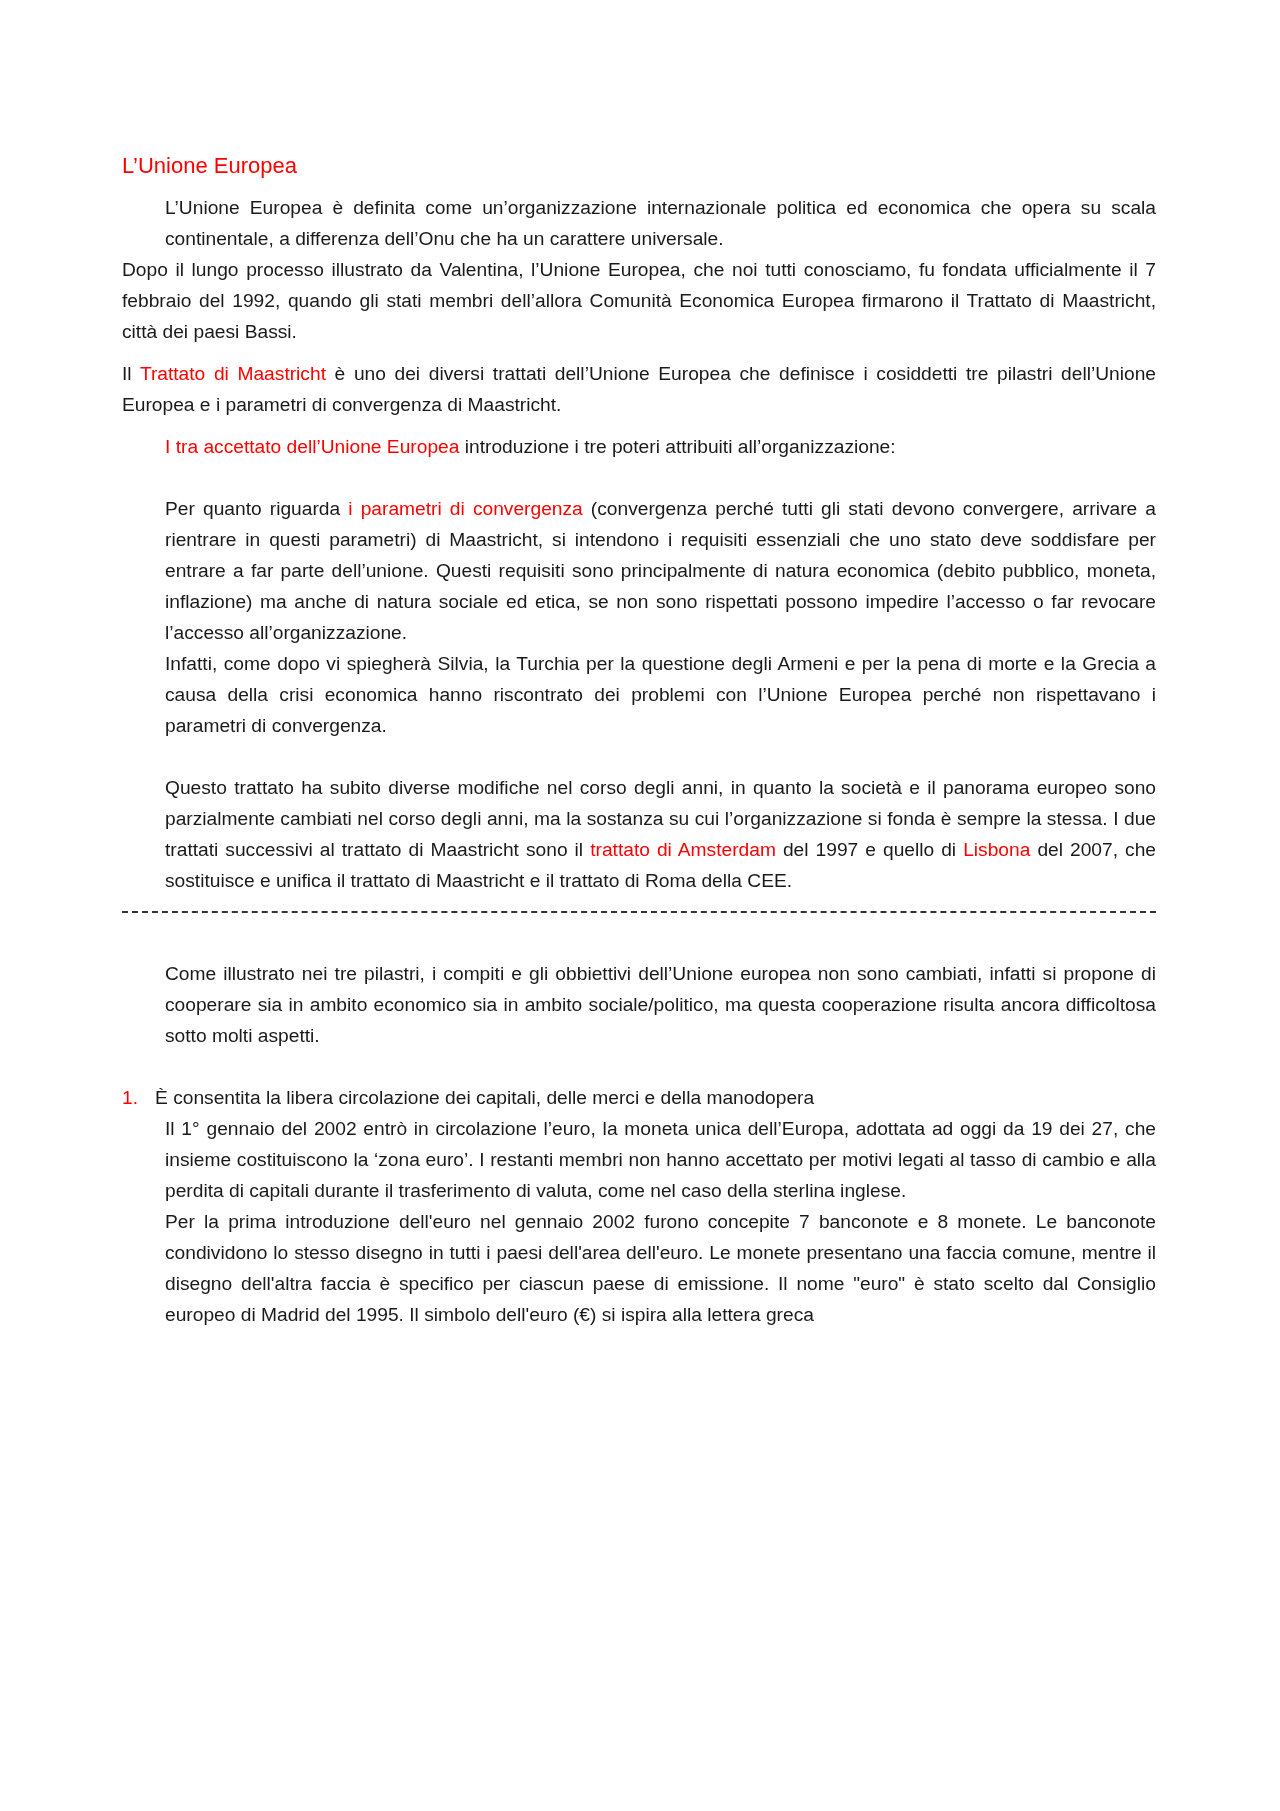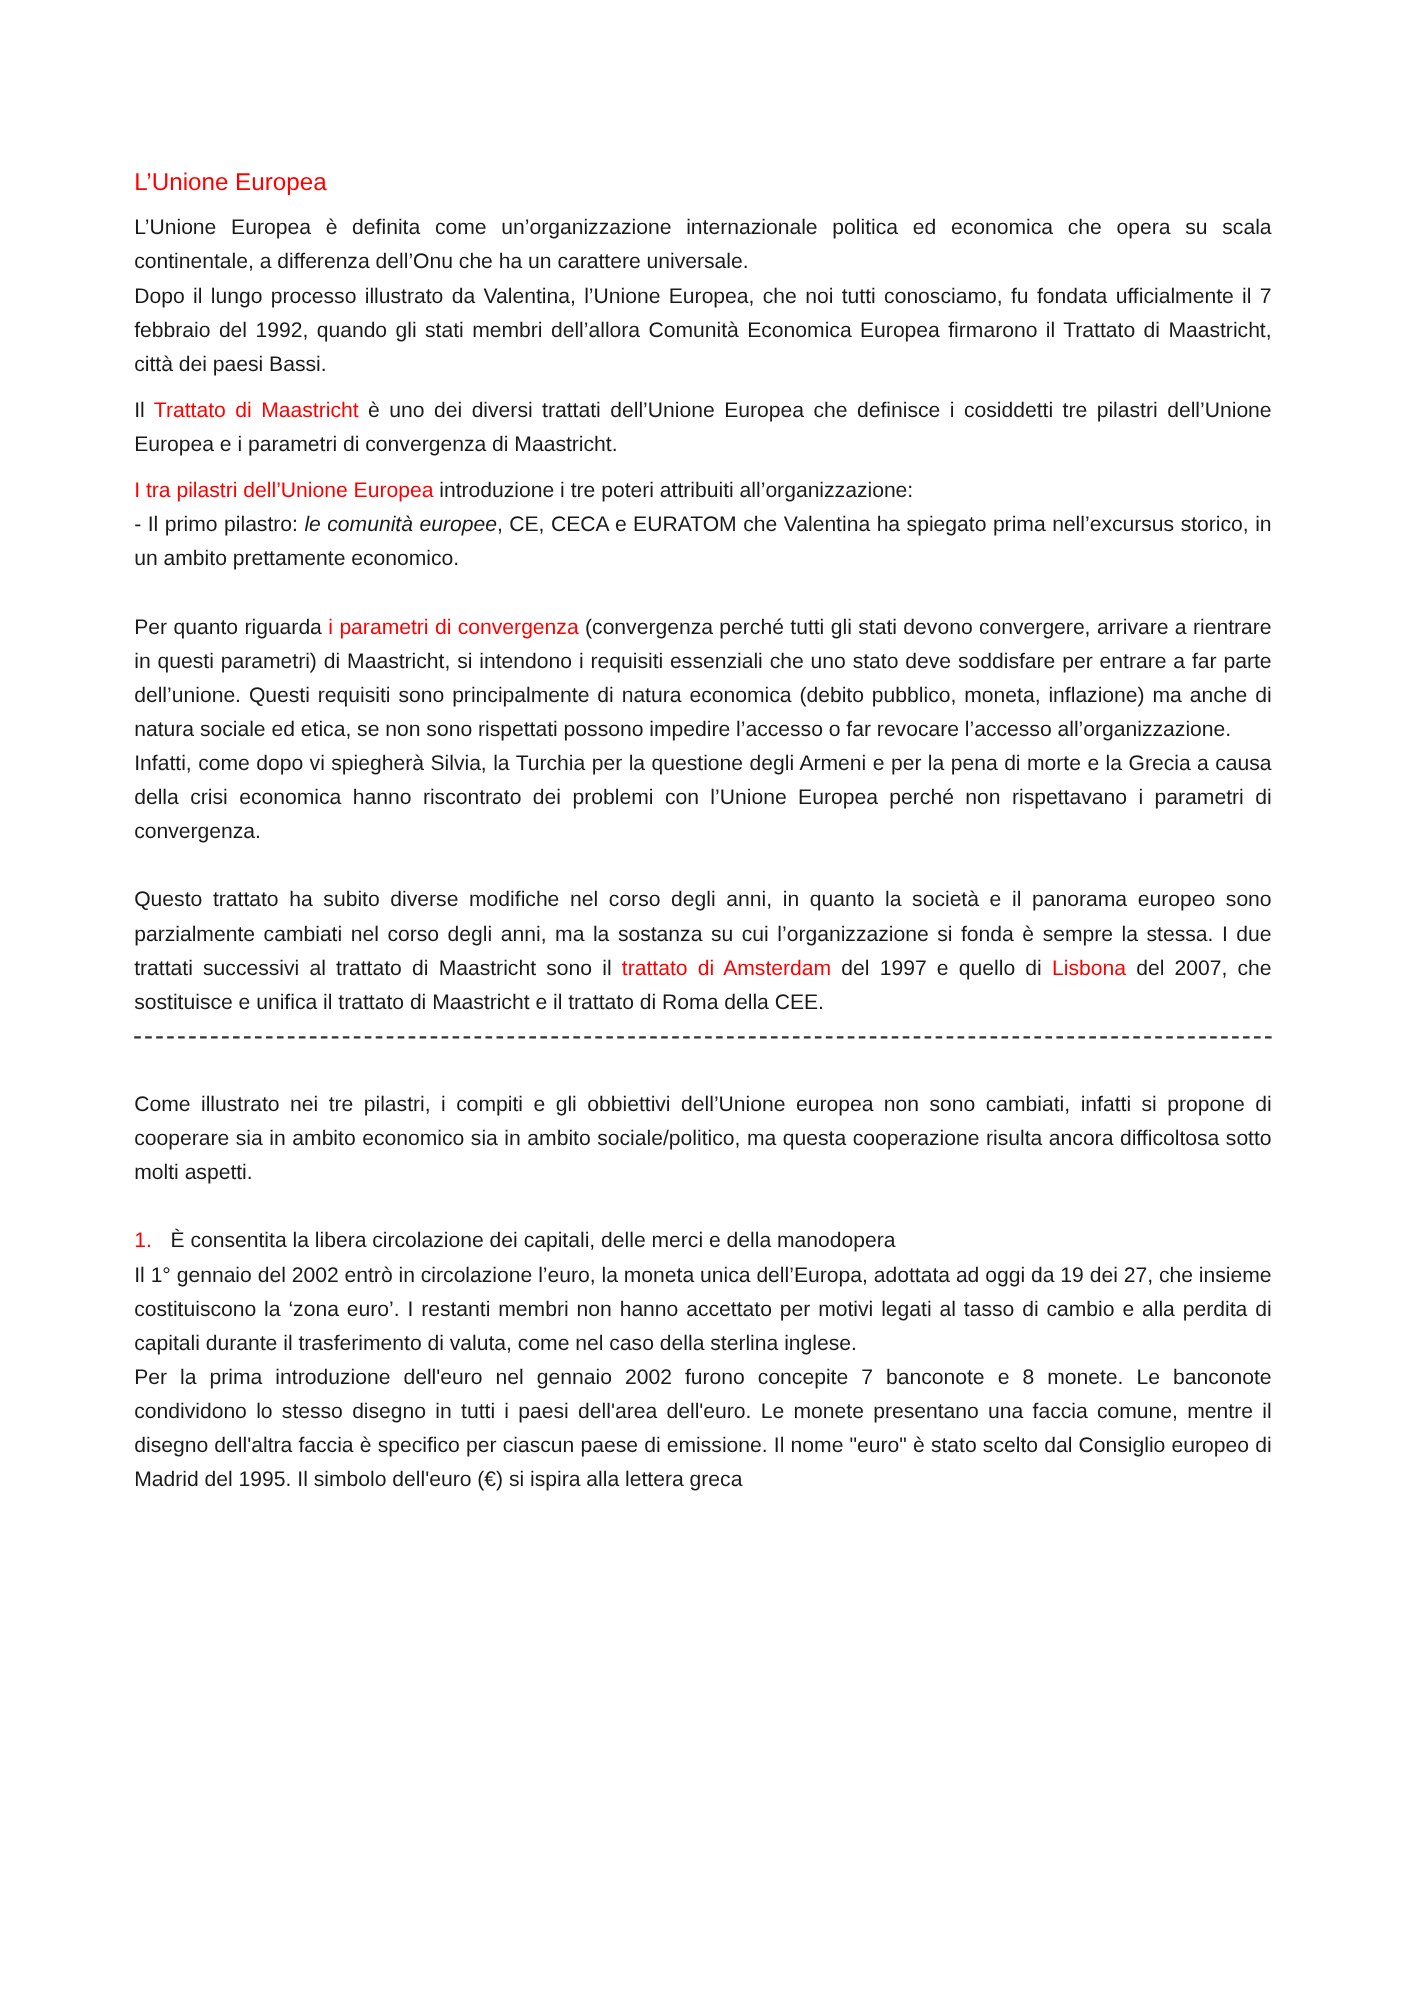--- a/index.html
+++ b/index.html
@@ -28,21 +28,21 @@
       margin: 0 0 11px 0;
       font-size: 22px;
       line-height: 31px;
       font-weight: normal;
     }
     p {
       margin: 0 0 11px 0;
       text-align: justify;
       text-align-last: left;
     }
-    p.tight { margin-bottom: 0; }
+    p.tight { margin-bottom: 0; margin-left: 43px; }
     .gap { height: 31px; }
     .divider {
       display: block;
       height: 31px;
       position: relative;
     }
     .divider::after {
       content: "";
       position: absolute;
       left: 0;
@@ -59,22 +59,21 @@
 
 <div class="page">
 
   <h1 class="title red">L’Unione Europea</h1>
 
   <p class="tight">L’Unione Europea è definita come un’organizzazione internazionale politica ed economica che opera su scala continentale, a differenza dell’Onu che ha un carattere universale.</p>
   <p>Dopo il lungo processo illustrato da Valentina, l’Unione Europea, che noi tutti conosciamo, fu fondata ufficialmente il 7 febbraio del 1992, quando gli stati membri dell’allora Comunità Economica Europea firmarono il Trattato di Maastricht, città dei paesi Bassi.</p>
 
   <p><span>Il </span><span class="red">Trattato di Maastricht</span><span> è uno dei diversi trattati dell’Unione Europea che definisce i cosiddetti tre pilastri dell’Unione Europea e i parametri di convergenza di Maastricht.</span></p>
 
-  <p class="tight"><span class="red">I tra pilastri dell’Unione Europea</span><span> introduzione i tre poteri attribuiti all’organizzazione:</span></p>
-  <p class="tight"><span>- Il primo pilastro: </span><em>le comunità europee</em><span>, CE, CECA e EURATOM che Valentina ha spiegato prima nell’excursus storico, in un ambito prettamente economico.</span></p>
+  <p class="tight"><span class="red">I tra accettato dell’Unione Europea</span><span> introduzione i tre poteri attribuiti all’organizzazione:</span></p>
 
   <div class="gap"></div>
 
   <p class="tight"><span>Per quanto riguarda </span><span class="red">i parametri di convergenza</span><span> (convergenza perché tutti gli stati devono convergere, arrivare a rientrare in questi parametri) di Maastricht, si intendono i requisiti essenziali che uno stato deve soddisfare per entrare a far parte dell’unione. Questi requisiti sono principalmente di natura economica (debito pubblico, moneta, inflazione) ma anche di natura sociale ed etica, se non sono rispettati possono impedire l’accesso o far revocare l’accesso all’organizzazione.</span></p>
   <p class="tight">Infatti, come dopo vi spiegherà Silvia, la Turchia per la questione degli Armeni e per la pena di morte e la Grecia a causa della crisi economica hanno riscontrato dei problemi con l’Unione Europea perché non rispettavano i parametri di convergenza.</p>
 
   <div class="gap"></div>
 
   <p class="tight"><span>Questo trattato ha subito diverse modifiche nel corso degli anni, in quanto la società e il panorama europeo sono parzialmente cambiati nel corso degli anni, ma la sostanza su cui l’organizzazione si fonda è sempre la stessa. I due trattati successivi al trattato di Maastricht sono il </span><span class="red">trattato di Amsterdam</span><span> del 1997 e quello di </span><span class="red">Lisbona</span><span> del 2007, che sostituisce e unifica il trattato di Maastricht e il trattato di Roma della CEE.</span></p>
 

